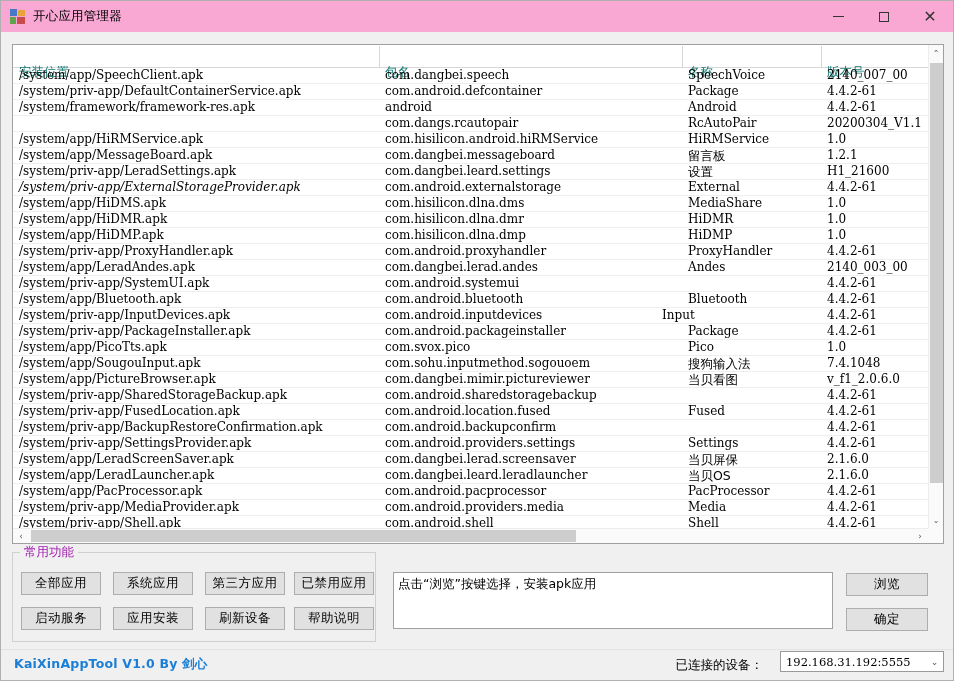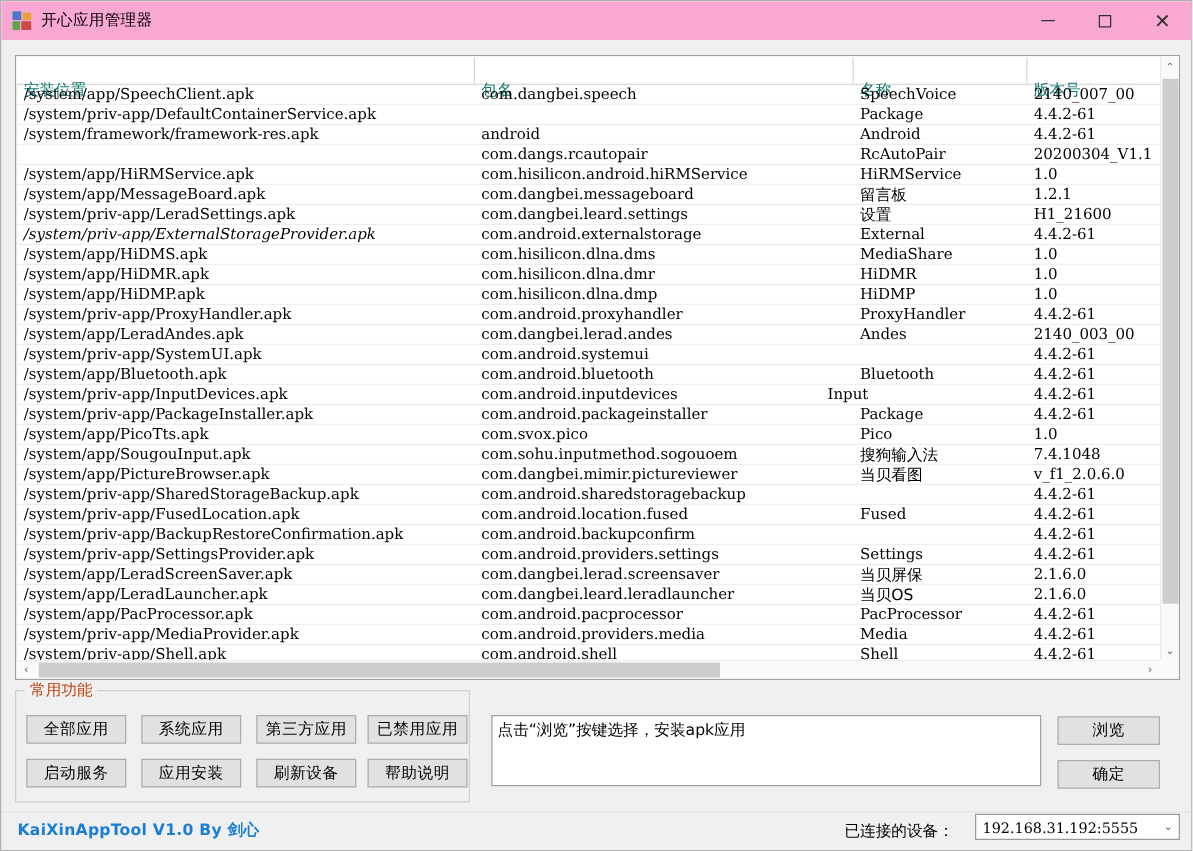--- a/index.html
+++ b/index.html
@@ -144,21 +144,21 @@
   
   .groupbox {
     position: absolute; left: 11px; top: 551px;
     width: 364px; height: 90px;
     border: 1px solid #d0d0d0;
     box-sizing: border-box;
   }
   .group-title {
     position: absolute; left: 7px; top: -9px;
     background: #f0f0f0; padding: 0 4px;
-    font-size: 12.5px; color: #c2410c;
+    font-size: 12.5px; color: #a21caf;
     font-family: "DejaVu Sans", "Liberation Sans", sans-serif;
   }
   .btn {
     position: absolute;
     background: #e1e1e1;
     border: 1px solid #adadad;
     box-sizing: border-box;
     font-size: 12.5px; color: #000;
     font-family: "DejaVu Sans", "Liberation Sans", sans-serif;
     display: flex; align-items: center; justify-content: center;
@@ -258,20 +258,21 @@
       </div>
     <div class="rows-vp" id="rows-vp">
         <div class="row">
           <div class="cell" style="left: 0px; width: 366px;">/system/app/SpeechClient.apk</div>
           <div class="cell" style="left: 366px; width: 303px;">com.dangbei.speech</div>
           <div class="cell" style="left: 669px; width: 139px;">SpeechVoice</div>
           <div class="cell" style="left: 808px; width: 109px;">2140_007_00</div>
         </div>
         <div class="row">
           <div class="cell" style="left: 0px; width: 366px;">/system/priv-app/DefaultContainerService.apk</div>
+          <div class="cell" style="left: 366px; width: 303px;">com.android.defcontainer</div>
           <div class="cell" style="left: 669px; width: 139px;">Package</div>
           <div class="cell" style="left: 808px; width: 109px;">4.4.2-61</div>
         </div>
         <div class="row">
           <div class="cell" style="left: 0px; width: 366px;">/system/framework/framework-res.apk</div>
           <div class="cell" style="left: 366px; width: 303px;">android</div>
           <div class="cell" style="left: 669px; width: 139px;">Android</div>
           <div class="cell" style="left: 808px; width: 109px;">4.4.2-61</div>
         </div>
         <div class="row">

